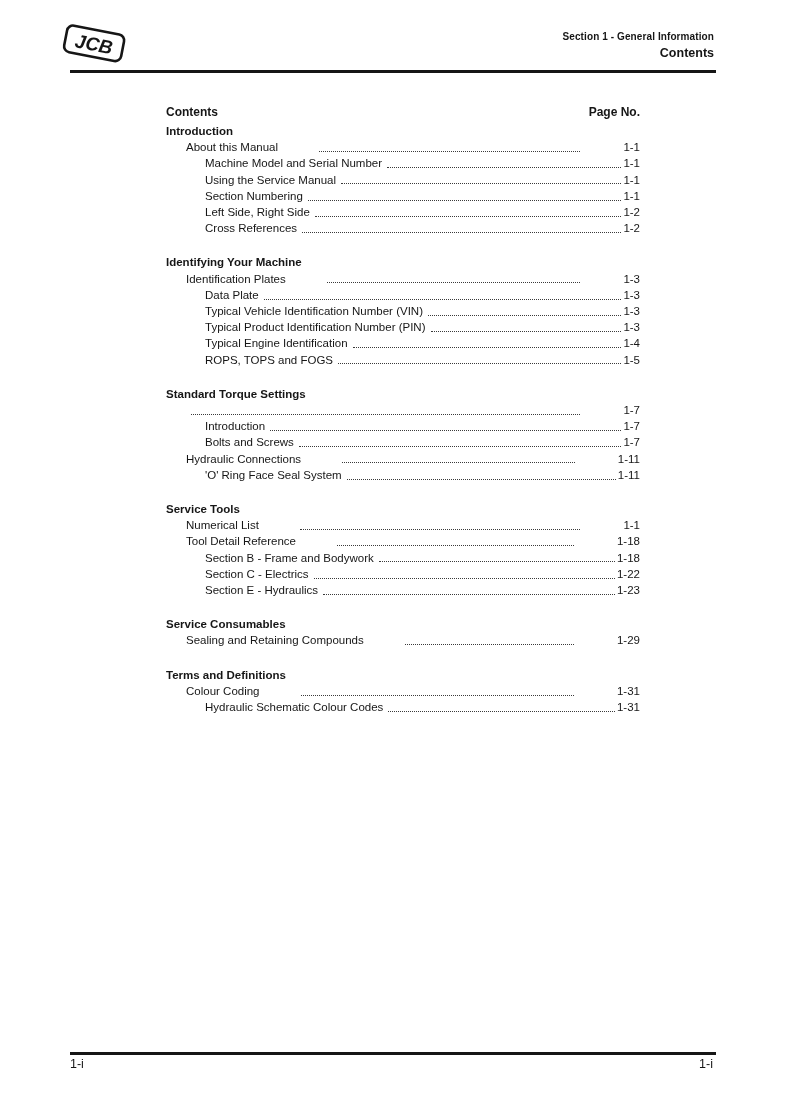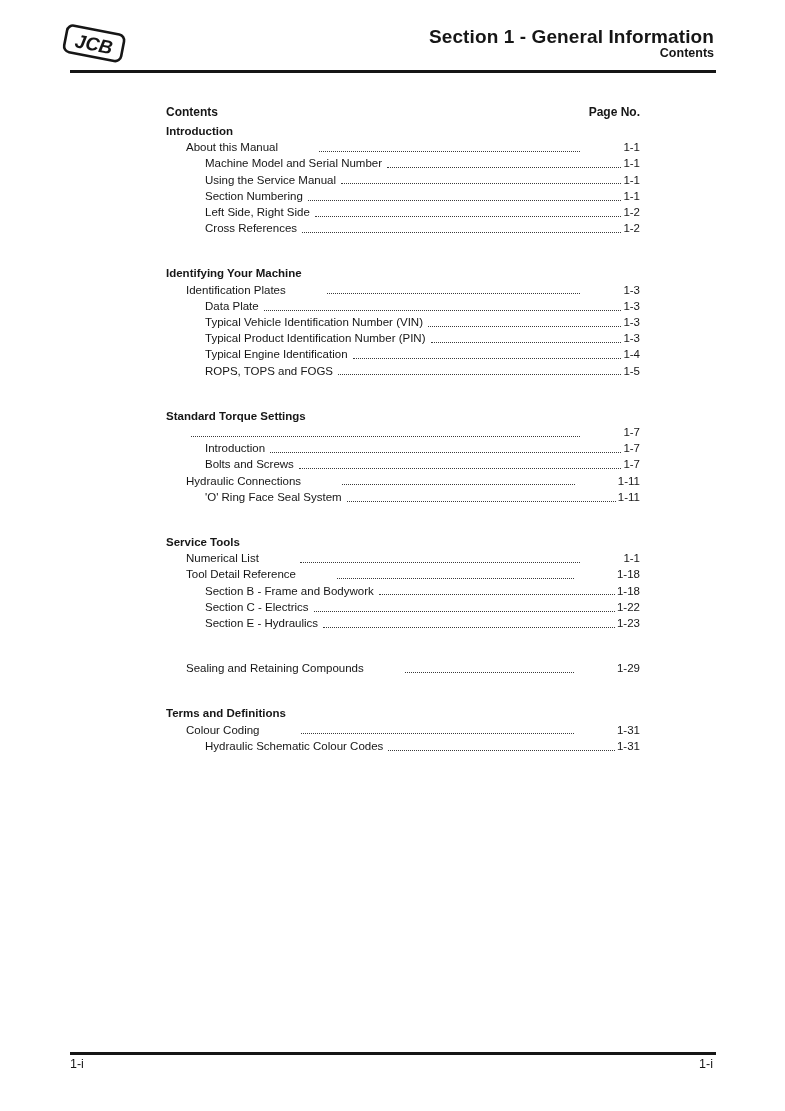--- a/index.html
+++ b/index.html
@@ -5,28 +5,28 @@
   html,body { margin:0; padding:0; background:#e8e8e8; }
   .page {
     position:relative; width:785px; height:1111px; margin:0 auto;
     background:#ffffff; color:#161616;
     font-family:"Liberation Sans", sans-serif;
     overflow:hidden;
   }
   
   .logo { position:absolute; left:58px; top:22px; width:74px; height:44px; }
   .header-text { position:absolute; right:71px; top:27px; text-align:right; }
-  .header-title { font-size:19px; font-weight:bold; line-height:19px; letter-spacing:0.1px; }
+  .header-title { font-size:10px; font-weight:bold; line-height:19px; letter-spacing:0.1px; }
   .header-subtitle { font-size:12.5px; font-weight:bold; line-height:15px; }
   .rule { position:absolute; left:70px; right:69px; height:3px; background:#161616; }
   .header-rule { top:70px; }
   
   .toc { position:absolute; left:166px; top:104px; width:474px; font-size:11.5px; }
   .toc-head { display:flex; justify-content:space-between; font-weight:bold; font-size:12px; line-height:16px; margin-bottom:3px; }
-  .toc-group { margin-top:29px; }
+  .toc-group { margin-top:18px; }
   .toc-group:first-child { margin-top:0; }
   .toc-group-title { font-weight:bold; line-height:16.2px; }
   .toc-entry { display:flex; line-height:16.2px; }
   .toc-entry.level-1 { padding-left:20px;gap:36px; }
   .toc-entry.level-2 { padding-left:39px;align-items:center; }
   .entry-label { white-space:nowrap; }
   .dots { flex:1 1 auto; min-width:12px; align-self:flex-end;
           border-bottom:1.7px dotted #3a3a3a; margin:0 2px 3.5px 5px; }
   .toc-entry.level-1 .dots { margin-right:7px; }
   .entry-page { white-space:nowrap; }
@@ -178,20 +178,21 @@
             <span class="dots"></span>
             <span class="entry-page">1-22</span>
           </div>
           <div class="toc-entry level-2">
             <span class="entry-label">Section E - Hydraulics</span>
             <span class="dots"></span>
             <span class="entry-page">1-23</span>
           </div>
         </div>
         <div class="toc-group">
+          <div class="toc-group-title">Service Consumables</div>
           <div class="toc-entry level-1">
             <span class="entry-label">Sealing and Retaining Compounds</span>
             <span class="dots"></span>
             <span class="entry-page">1-29</span>
           </div>
         </div>
         <div class="toc-group">
           <div class="toc-group-title">Terms and Definitions</div>
           <div class="toc-entry level-1">
             <span class="entry-label">Colour Coding</span>

